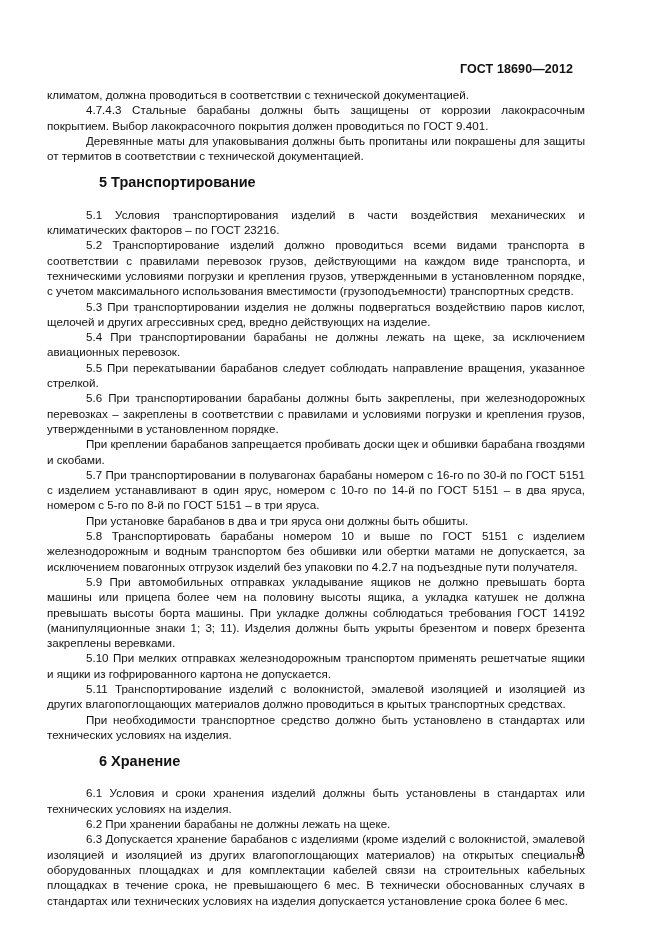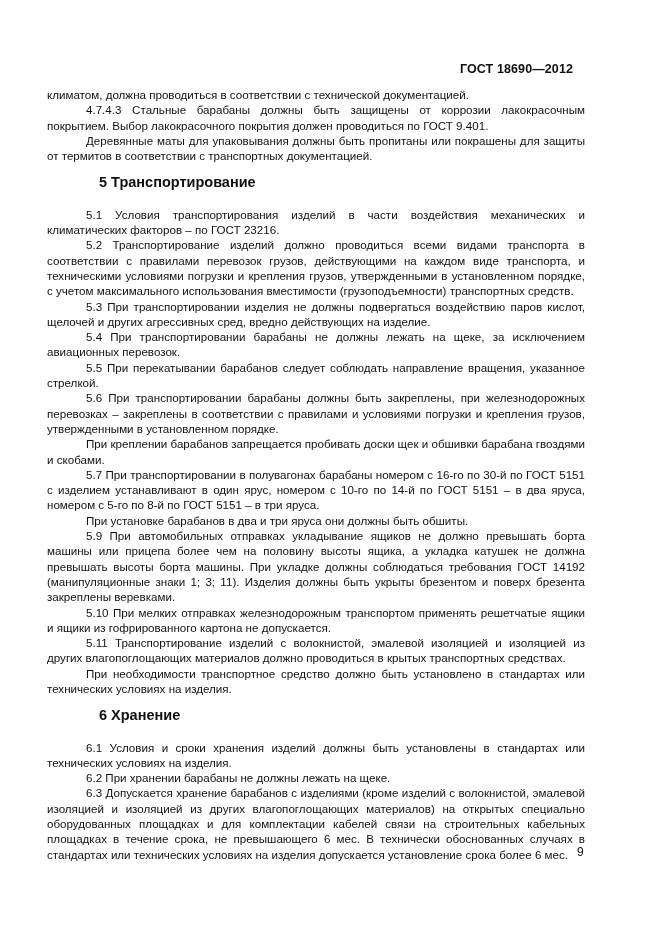--- a/index.html
+++ b/index.html
@@ -15,32 +15,33 @@
   .pagenum { position: absolute; top: 845px; left: 577px; font-size: 12px; }
 </style>
 </head>
 <body>
 
 <div class="header">ГОСТ 18690—2012</div>
 
 <div class="content">
   <p class="noindent">климатом, должна проводиться в соответствии с технической документацией.</p>
   <p>4.7.4.3 Стальные барабаны должны быть защищены от коррозии лакокрасочным покрытием. Выбор лакокрасочного покрытия должен проводиться по ГОСТ 9.401.</p>
-  <p>Деревянные маты для упаковывания должны быть пропитаны или покрашены для защиты от термитов в соответствии с транспортных документацией.</p>
+  <p>Деревянные маты для упаковывания должны быть пропитаны или покрашены для защиты от термитов в соответствии с технической документацией.</p>
 
   <h2 class="h5">5 Транспортирование</h2>
   <p>5.1 Условия транспортирования изделий в части воздействия механических и климатических факторов – по ГОСТ 23216.</p>
   <p>5.2 Транспортирование изделий должно проводиться всеми видами транспорта в соответствии с правилами перевозок грузов, действующими на каждом виде транспорта, и техническими условиями погрузки и крепления грузов, утвержденными в установленном порядке, с учетом максимального использования вместимости (грузоподъемности) транспортных средств.</p>
   <p>5.3 При транспортировании изделия не должны подвергаться воздействию паров кислот, щелочей и других агрессивных сред, вредно действующих на изделие.</p>
   <p>5.4 При транспортировании барабаны не должны лежать на щеке, за исключением авиационных перевозок.</p>
   <p>5.5 При перекатывании барабанов следует соблюдать направление вращения, указанное стрелкой.</p>
   <p>5.6 При транспортировании барабаны должны быть закреплены, при железнодорожных перевозках – закреплены в соответствии с правилами и условиями погрузки и крепления грузов, утвержденными в установленном порядке.</p>
   <p>При креплении барабанов запрещается пробивать доски щек и обшивки барабана гвоздями и скобами.</p>
   <p>5.7 При транспортировании в полувагонах барабаны номером с 16-го по 30-й по ГОСТ 5151 с изделием устанавливают в один ярус, номером с 10-го по 14-й по ГОСТ 5151 – в два яруса, номером с 5-го по 8-й по ГОСТ 5151 – в три яруса.</p>
   <p>При установке барабанов в два и три яруса они должны быть обшиты.</p>
+  <p>5.8 Транспортировать барабаны номером 10 и выше по ГОСТ 5151 с изделием железнодорожным и водным транспортом без обшивки или обертки матами не допускается, за исключением повагонных отгрузок изделий без упаковки по 4.2.7 на подъездные пути получателя.</p>
   <p>5.9 При автомобильных отправках укладывание ящиков не должно превышать борта машины или прицепа более чем на половину высоты ящика, а укладка катушек не должна превышать высоты борта машины. При укладке должны соблюдаться требования ГОСТ 14192 (манипуляционные знаки 1; 3; 11). Изделия должны быть укрыты брезентом и поверх брезента закреплены веревками.</p>
   <p>5.10 При мелких отправках железнодорожным транспортом применять решетчатые ящики и ящики из гофрированного картона не допускается.</p>
   <p>5.11 Транспортирование изделий с волокнистой, эмалевой изоляцией и изоляцией из других влагопоглощающих материалов должно проводиться в крытых транспортных средствах.</p>
   <p>При необходимости транспортное средство должно быть установлено в стандартах или технических условиях на изделия.</p>
 
   <h2 class="h6">6 Хранение</h2>
   <p>6.1 Условия и сроки хранения изделий должны быть установлены в стандартах или технических условиях на изделия.</p>
   <p>6.2 При хранении барабаны не должны лежать на щеке.</p>
   <p>6.3 Допускается хранение барабанов с изделиями (кроме изделий с волокнистой, эмалевой изоляцией и изоляцией из других влагопоглощающих материалов) на открытых специально оборудованных площадках и для комплектации кабелей связи на строительных кабельных площадках в течение срока, не превышающего 6 мес. В технически обоснованных случаях в стандартах или технических условиях на изделия допускается установление срока более 6 мес.</p>
 

